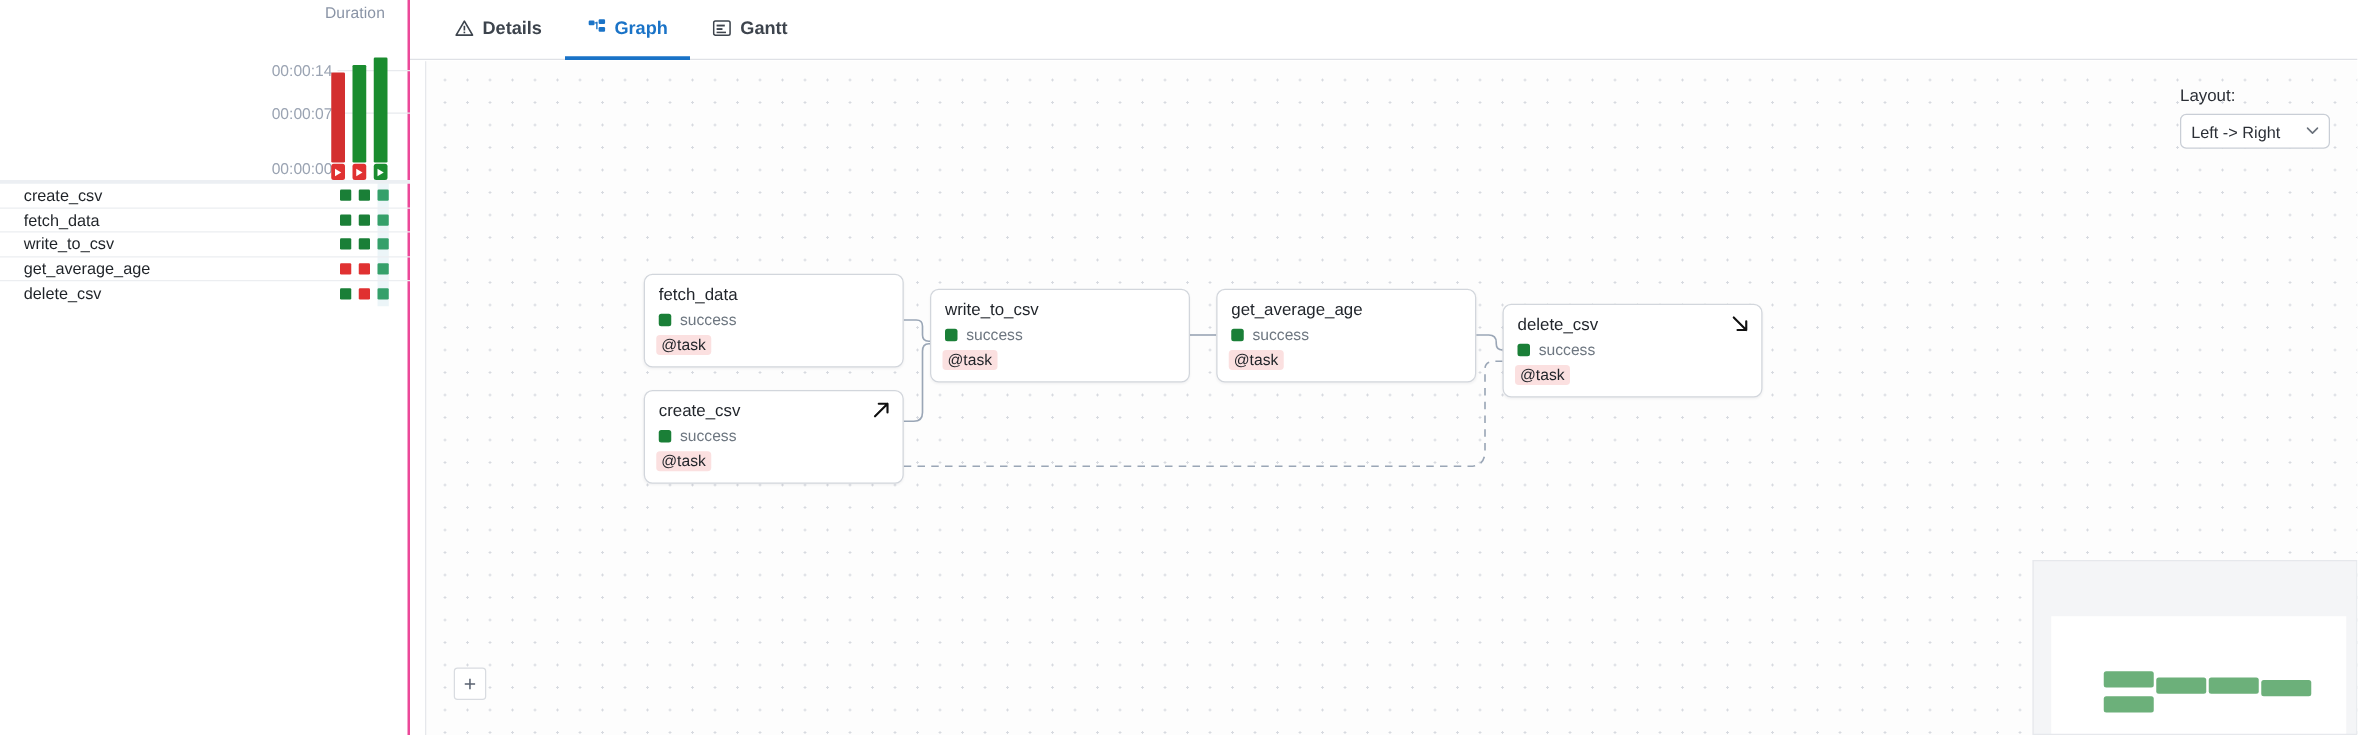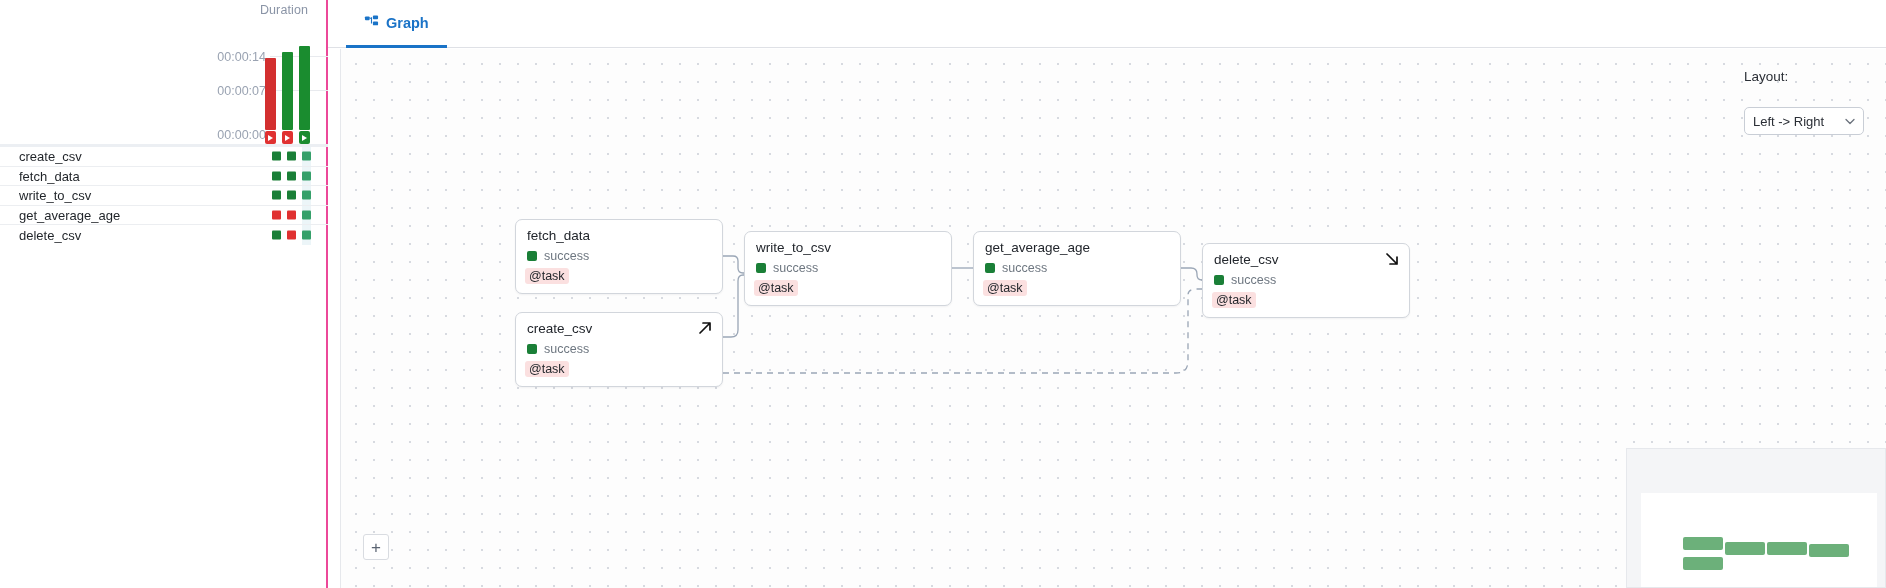--- a/index.html
+++ b/index.html
@@ -84,21 +84,21 @@
     background-color: #fdfdfd;
     background-image: radial-gradient(#d7dae0 0.9px, transparent 0.9px);
     background-size: 18px 18px;
     background-position: 6px 6px;
     border-left: 1px solid #e6e8ec;
     overflow: hidden;
   }
 
   
   #layout-ctl { position: absolute; right: 22px; top: 20px; width: 120px; }
-  #layout-label { font-size: 13.5px; color: #2b2f36; margin-bottom: 23px; }
+  #layout-label { font-size: 13.5px; color: #2b2f36; margin-bottom: 7px; }
   #layout-select {
     width: 120px; height: 28px; border: 1px solid #c9ced6; border-radius: 5px;
     background: #fff; font-size: 13px; color: #2b2f36;
     display: flex; align-items: center; justify-content: space-between;
     padding: 0 8px; cursor: pointer;
   }
   #layout-select .chev { color: #6b727c; font-size: 11px; }
 
   
   .node {
@@ -241,33 +241,54 @@
             <span class="sq" style="background:#35a06a"></span>
           </span>
         </div>
       </div>
     </div>
   </div>
 
   <div id="right-panel">
 
     <div id="tabbar">
+      <div class="tab">
+        <span>
+          <svg width="15" height="15" viewBox="0 0 16 16">
+              <path d="M8 2 L15 14 L1 14 Z" fill="none" stroke="#3d444d" stroke-width="1.4" stroke-linejoin="round"></path>
+              <rect x="7.3" y="6" width="1.4" height="4" fill="#3d444d"></rect>
+              <rect x="7.3" y="11" width="1.4" height="1.4" fill="#3d444d"></rect>
+            </svg>
+        </span>
+        <span>Details</span>
+      </div>
 
       <div class="tab active">
         <span>
           <svg width="15" height="15" viewBox="0 0 16 16">
             <rect x="1" y="1.5" width="5" height="4" rx="1" fill="#1a73c7"></rect>
             <rect x="9.5" y="0.5" width="5.5" height="4" rx="1" fill="#1a73c7"></rect>
             <rect x="9.5" y="7" width="5.5" height="4" rx="1" fill="#1a73c7"></rect>
             <path d="M6 3.5 H8 V2.5 M8 3.5 V9" stroke="#1a73c7" stroke-width="1.2" fill="none"></path>
           </svg>
         </span>
         <span>Graph</span>
       </div>
 
+      <div class="tab">
+        <span>
+          <svg width="15" height="15" viewBox="0 0 16 16">
+            <rect x="1" y="2" width="14" height="12" rx="1.5" fill="none" stroke="#3d444d" stroke-width="1.3"></rect>
+            <rect x="3.5" y="5" width="7" height="1.6" fill="#3d444d"></rect>
+            <rect x="3.5" y="8" width="5" height="1.6" fill="#3d444d"></rect>
+            <rect x="3.5" y="11" width="8" height="1.3" fill="#3d444d"></rect>
+          </svg>
+        </span>
+        <span>Gantt</span>
+      </div>
 
     </div>
 
     <div id="canvas">
 
       <svg id="edges">
 
         <path d="M382 207 H392 Q397 207 397 212 V219 Q397 224 402 224 H403" fill="none" stroke="#9aa6b6" stroke-width="1.3"></path>
 
         <path d="M382 288 H390 Q397 288 397 281 V232 Q397 226 402 226 H403" fill="none" stroke="#9aa6b6" stroke-width="1.3"></path>

